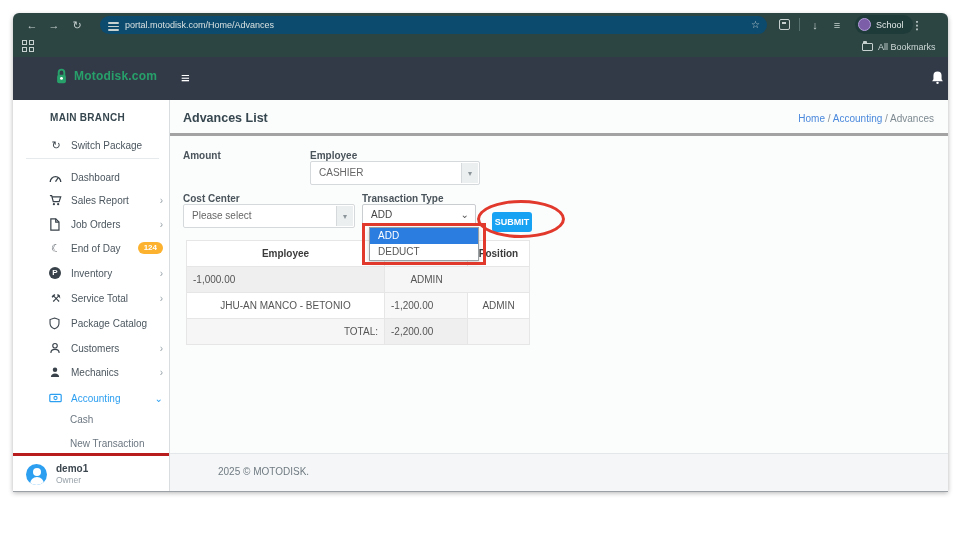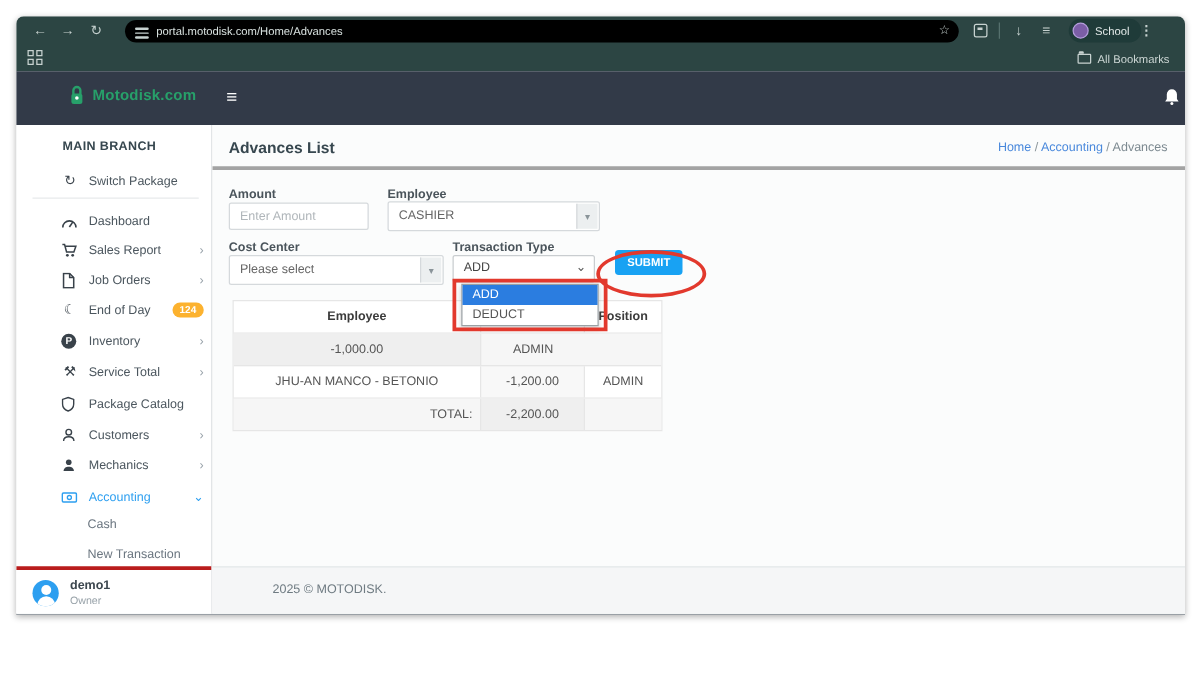--- a/index.html
+++ b/index.html
@@ -6,21 +6,21 @@
   body{background:#fff;font-family:"Liberation Sans",sans-serif}
   .stage{position:relative;width:960px;height:540px;background:#fff;overflow:hidden}
   .window{position:absolute;left:13px;top:13px;width:935px;height:478px;border-radius:6px 6px 0 0;
           overflow:hidden;box-shadow:0 1px 0 #9aa0a6,0 2px 5px rgba(0,0,0,.3);background:#fff}
 
   
   .chrome{position:absolute;left:0;top:0;width:100%;height:44px;background:#2c4543}
   .crow1{position:absolute;left:0;top:0;width:100%;height:24px}
   .crow2{position:absolute;left:0;top:24px;width:100%;height:20px}
   .cicon{position:absolute;color:#c7d2d0;font-size:11px;line-height:24px;text-align:center;width:16px;cursor:default}
-  .pill{position:absolute;left:87px;top:3px;width:667px;height:18px;background:#000000;border-radius:9px}
+  .pill{position:absolute;left:87px;top:3px;width:667px;height:18px;background:#0c4a6e;border-radius:9px}
   .pill .url{position:absolute;left:25px;top:0;line-height:18px;font-size:9px;color:#d9e2e0;white-space:nowrap}
   .tune{position:absolute;left:8px;top:4px;width:11px;height:10px}
   .tune i{display:block;height:1.5px;background:#c7d2d0;margin:2px 0;border-radius:1px}
   .star{position:absolute;right:7px;top:0;color:#c7d2d0;font-size:10px;line-height:18px}
   .vdiv{position:absolute;top:5px;width:1px;height:13px;background:#55706d}
   .profile{position:absolute;left:842px;top:2px;height:19px;padding:0 9px 0 3px;background:#1f3b39;
            border-radius:10px;display:flex;align-items:center;gap:5px}
   .pav{width:13px;height:13px;border-radius:50%;background:#7b5ea7;border:1px solid #b39ddb}
   .pname{font-size:9px;color:#e4ebea}
   .gridic{position:absolute;left:9px;top:3px;width:12px;height:12px;display:grid;grid-template-columns:5px 5px;gap:2px}
@@ -70,39 +70,39 @@
   .tinput{position:absolute;height:22px;background:#fff;border:1px solid #d5d9dc;border-radius:2px;
           font-size:10px;color:#555;padding:0 8px;font-family:"Liberation Sans",sans-serif}
   .tinput::placeholder{color:#b0b6ba}
   .sel2{position:absolute;height:24px;background:#fff;border:1px solid #d5d9dc;border-radius:2px;cursor:pointer}
   .sel2 .val{position:absolute;left:8px;top:0;line-height:22px;font-size:10px;color:#666}
   .sel2 .sq{position:absolute;right:1px;top:1px;bottom:1px;width:17px;background:#eceff0;border-left:1px solid #d5d9dc;
             color:#8a9499;font-size:8px;text-align:center;line-height:21px}
   .nsel{position:absolute;height:22px;background:#fff;border:1px solid #c9cdd0;border-radius:2px;cursor:pointer}
   .nsel .val{position:absolute;left:8px;top:0;line-height:20px;font-size:10px;color:#444}
   .nsel .car{position:absolute;right:6px;top:0;line-height:19px;font-size:10px;color:#555}
-  .submit{position:absolute;left:322px;top:100px;width:54px;height:20px;background:#18a2f3;border:none;border-radius:3px;
+  .submit{position:absolute;left:322px;top:112px;width:40px;height:20px;background:#18a2f3;border:none;border-radius:3px;
           color:#fff;font-size:9px;font-weight:bold;cursor:pointer;font-family:"Liberation Sans",sans-serif;z-index:2}
   .dd{position:absolute;left:199px;top:127px;width:110px;background:#fff;border:1px solid #9aa0a4;
       box-shadow:0 2px 4px rgba(0,0,0,.18);z-index:5}
   .dd-opt{height:16px;line-height:16px;padding-left:8px;font-size:10px;color:#555;cursor:pointer}
   .dd-opt.sel{background:#2b7de0;color:#fff}
   .ann-rect{position:absolute;left:192px;top:123px;width:124px;height:42px;border:3px solid #e2392d;z-index:6;pointer-events:none}
   .ann-ellipse{position:absolute;left:307px;top:100px;width:88px;height:38px;border:3px solid #e2392d;border-radius:50%;
                z-index:6;pointer-events:none}
 
   
   .tbl{position:absolute;left:16px;top:140px;width:344px;border:1px solid #e6e6e6;background:#fff;font-size:10px;z-index:1}
   .trow{display:grid;grid-template-columns:198px 83px 61px;border-bottom:1px solid #e6e6e6}
   .trow:last-child{border-bottom:none}
   .tc{padding:0 6px;line-height:25px;border-right:1px solid #e6e6e6;overflow:hidden;white-space:nowrap}
   .tc:last-child{border-right:none}
   .th{font-weight:bold;color:#3b3b3b;text-align:center;line-height:25px}
   .c-emp{text-align:center;color:#555}
-  .c-val{text-align:center;color:#555;background:rgba(0,0,0,.028)}
+  .c-val{text-align:left;color:#555;background:rgba(0,0,0,.028)}
   .c-pos{text-align:center;color:#555}
   .trow.odd{background:#f6f6f6}
   .c-total{text-align:right;color:#555}
 
   .mfoot{position:absolute;left:0;bottom:0;width:100%;height:38px;background:#f5f6f7;border-top:1px solid #e4e7e9}
   .mfoot span{position:absolute;left:48px;top:12px;font-size:10px;color:#6f7b82}
   svg{display:block}
 </style>
 </head>
 <body>
@@ -285,21 +285,20 @@
         <span class="crumbs">
           <span class="crumb-link">Home</span>
           <span>/</span>
           <span class="crumb-link">Accounting</span>
           <span>/</span>
           <span class="crumb-cur">Advances</span>
         </span>
       </div>
 
       <span class="flabel" style="left:13px;top:50px">Amount</span>
-      <input class="tinput" style="left: 13px; top: 62px; width: 112px;" placeholder="Enter Amount">
       <span class="flabel" style="left:140px;top:50px">Employee</span>
       <div class="sel2" style="left:140px;top:61px;width:170px">
         <span class="val">CASHIER</span>
         <span class="sq">▾</span>
       </div>
 
       <span class="flabel" style="left:13px;top:93px">Cost Center</span>
       <div class="sel2" style="left:13px;top:104px;width:172px">
         <span class="val">Please select</span>
         <span class="sq">▾</span>

